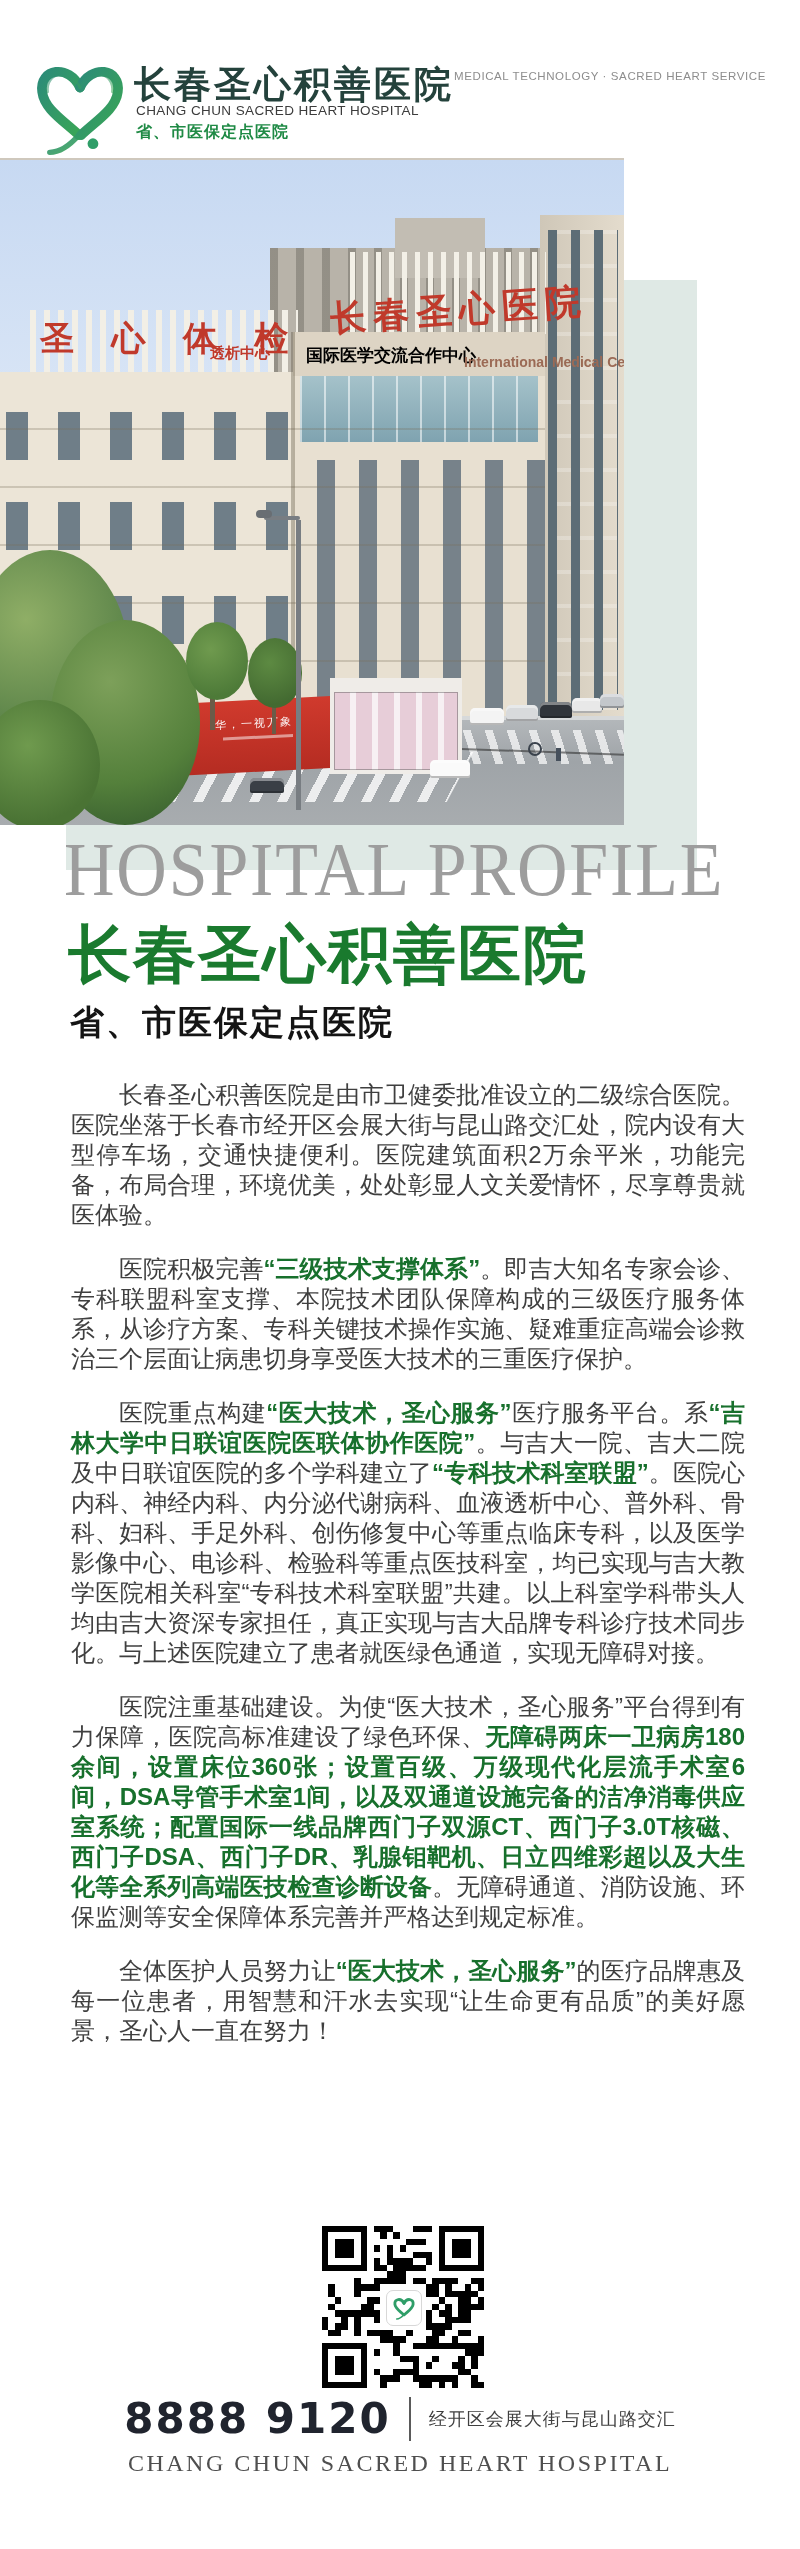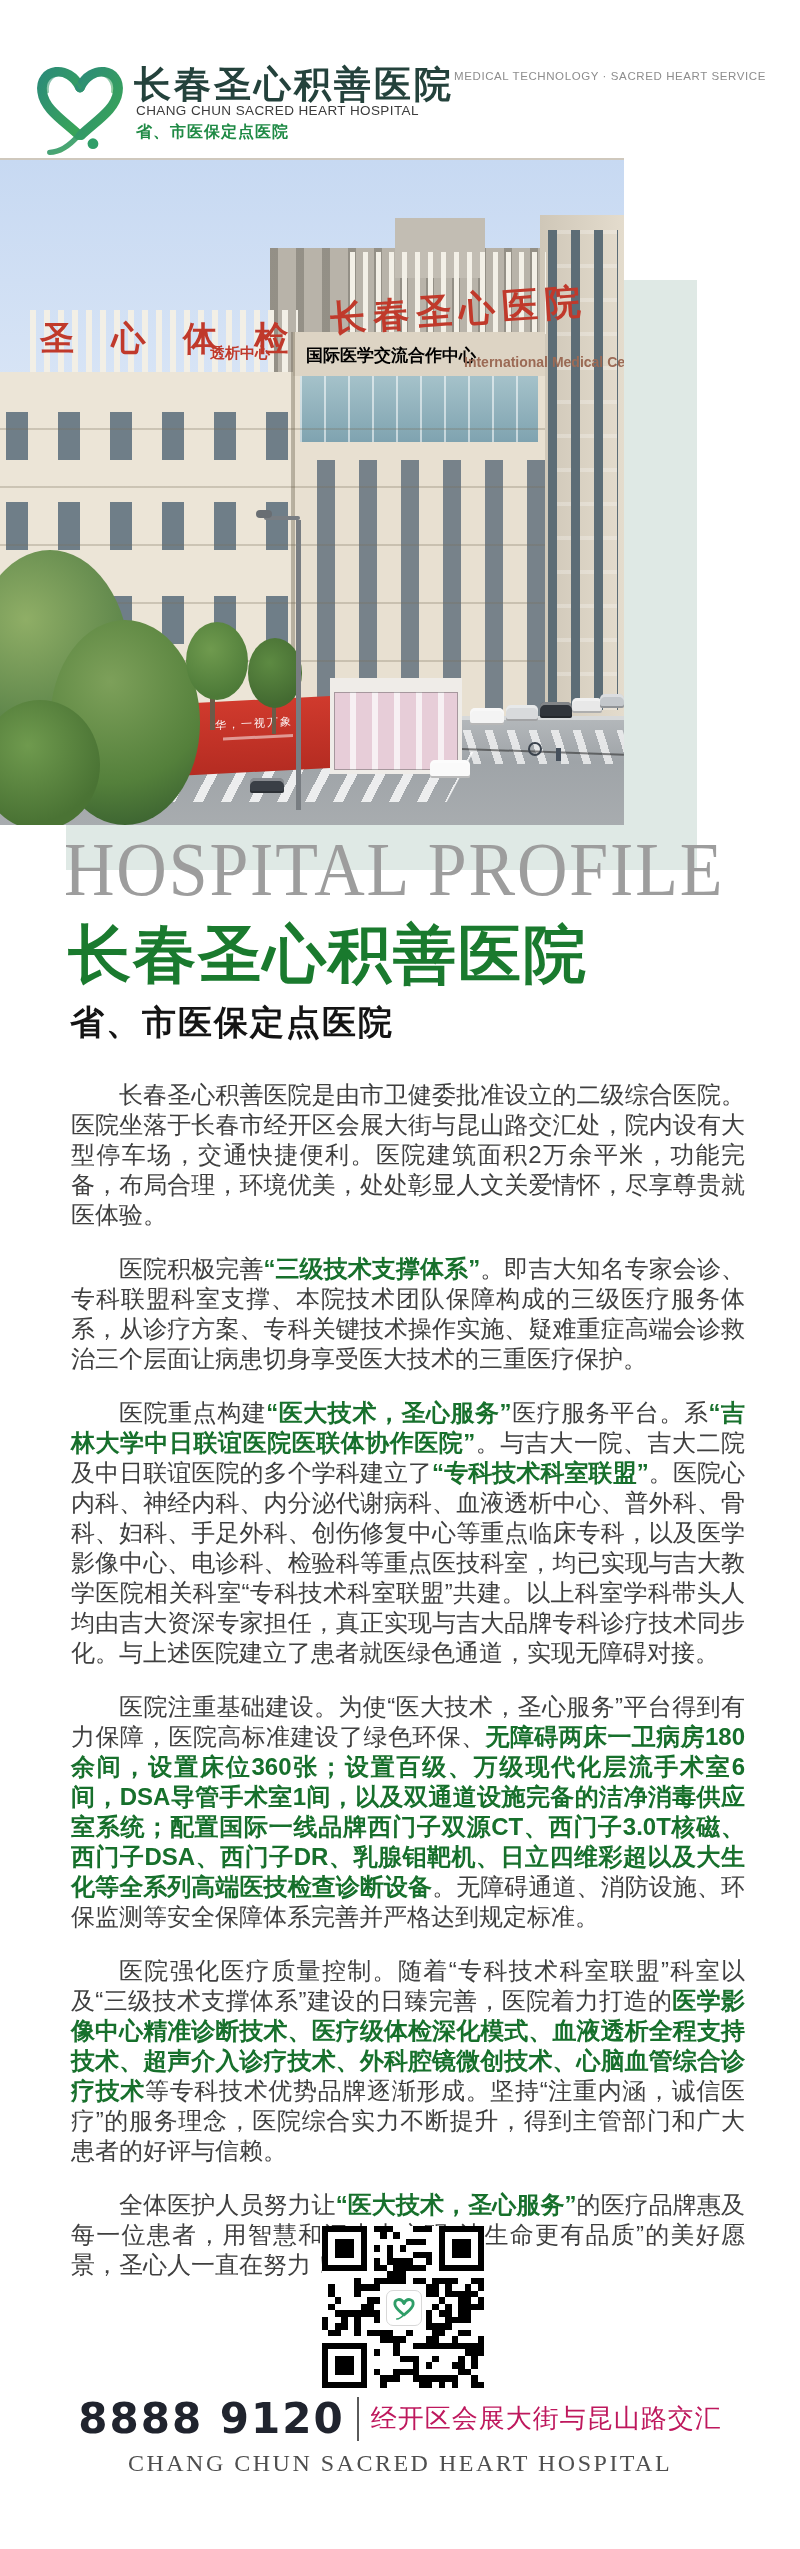--- a/index.html
+++ b/index.html
@@ -91,24 +91,24 @@
   
   .article{left:71px;top:1080px;width:674px;font-size:24px;line-height:30px;color:#3f3f3f;
      text-align:justify;}
   .article p{margin:0 0 24px;text-indent:2em;}
   .article .g{color:#17702c;font-weight:bold;}
 
   
   .qr{left:322px;top:2226px;width:162px;height:162px;}
   .qr-logo{left:386px;top:2290px;width:34px;height:34px;background:#fff;border:1px solid #d8d8d8;
      border-radius:7px;display:flex;align-items:center;justify-content:center;}
-  .footer-line{left:0;top:2394px;width:800px;display:flex;align-items:center;justify-content:center;gap:12px;}
+  .footer-line{left:0;top:2394px;width:800px;display:flex;align-items:center;justify-content:center;gap:18px;}
   .phone{font-size:42px;font-weight:bold;color:#20242e;letter-spacing:2px;font-family:"DejaVu Sans","Liberation Sans",sans-serif;}
   .vdiv{width:2px;height:44px;background:#5a5a5a;}
-  .addr{font-size:26px;color:#be185d;letter-spacing:1px;font-family:"Liberation Serif","DejaVu Serif",serif;}
+  .addr{font-size:18px;color:#404040;letter-spacing:1px;font-family:"Liberation Serif","DejaVu Serif",serif;}
   .footer-en{left:0;top:2450px;width:800px;text-align:center;font-size:24px;color:#4f4f4f;
      letter-spacing:2.5px;font-family:"Liberation Serif","DejaVu Serif",serif;}
 </style>
 </head>
 <body>
 
 <div class="abs logo-mark">
   <svg viewBox="0 0 100 100" width="108" height="110">
     <defs>
       <linearGradient id="lg1" x1="0" y1="0" x2="1" y2="1">
@@ -199,21 +199,20 @@
 
 <div class="abs watermark">HOSPITAL PROFILE</div>
 <div class="abs p-title">长春圣心积善医院</div>
 <div class="abs p-sub">省、市医保定点医院</div>
 
 <div class="abs article">
     <p><span>长春圣心积善医院是由市卫健委批准设立的二级综合医院。医院坐落于长春市经开区会展大街与昆山路交汇处，院内设有大型停车场，交通快捷便利。医院建筑面积2万余平米，功能完备，布局合理，环境优美，处处彰显人文关爱情怀，尽享尊贵就医体验。</span></p>
     <p><span>医院积极完善</span><span class="g">“三级技术支撑体系”</span><span>。即吉大知名专家会诊、专科联盟科室支撑、本院技术团队保障构成的三级医疗服务体系，从诊疗方案、专科关键技术操作实施、疑难重症高端会诊救治三个层面让病患切身享受医大技术的三重医疗保护。</span></p>
     <p><span>医院重点构建</span><span class="g">“医大技术，圣心服务”</span><span>医疗服务平台。系</span><span class="g">“吉林大学中日联谊医院医联体协作医院”</span><span>。与吉大一院、吉大二院及中日联谊医院的多个学科建立了</span><span class="g">“专科技术科室联盟”</span><span>。医院心内科、神经内科、内分泌代谢病科、血液透析中心、普外科、骨科、妇科、手足外科、创伤修复中心等重点临床专科，以及医学影像中心、电诊科、检验科等重点医技科室，均已实现与吉大教学医院相关科室“专科技术科室联盟”共建。以上科室学科带头人均由吉大资深专家担任，真正实现与吉大品牌专科诊疗技术同步化。与上述医院建立了患者就医绿色通道，实现无障碍对接。</span></p>
     <p><span>医院注重基础建设。为使“医大技术，圣心服务”平台得到有力保障，医院高标准建设了绿色环保、</span><span class="g">无障碍两床一卫病房180余间，设置床位360张；设置百级、万级现代化层流手术室6间，DSA导管手术室1间，以及双通道设施完备的洁净消毒供应室系统；配置国际一线品牌西门子双源CT、西门子3.0T核磁、西门子DSA、西门子DR、乳腺钼靶机、日立四维彩超以及大生化等全系列高端医技检查诊断设备</span><span>。无障碍通道、消防设施、环保监测等安全保障体系完善并严格达到规定标准。</span></p>
-    <p><span>医院强化医疗质量控制。随着“专科技术科室联盟”科室以及“三级技术支撑体系”建设的日臻完善，医院着力打造的</span><span class="g">医学影像中心精准诊断技术、医疗级体检深化模式、血液透析全程支持技术、超声介入诊疗技术、外科腔镜微创技术、心脑血管综合诊疗技术</span><span>等专科技术优势品牌逐渐形成。坚持“注重内涵，诚信医疗”的服务理念，医院综合实力不断提升，得到主管部门和广大患者的好评与信赖。</span></p>
     <p><span>全体医护人员努力让</span><span class="g">“医大技术，圣心服务”</span><span>的医疗品牌惠及每一位患者，用智慧和汗水去实现“让生命更有品质”的美好愿景，圣心人一直在努力！</span></p>
   </div>
 
 <div class="abs qr"><svg width="162" height="162" shape-rendering="crispEdges">
       <rect width="162" height="162" fill="#fff"></rect>
       <rect x="51.84" y="0" width="6.48" height="6.48" fill="#000"></rect>
       <rect x="58.32000000000001" y="0" width="6.48" height="6.48" fill="#000"></rect>
       <rect x="64.80000000000001" y="0" width="6.48" height="6.48" fill="#000"></rect>
       <rect x="90.72" y="0" width="6.48" height="6.48" fill="#000"></rect>
       <rect x="97.2" y="0" width="6.48" height="6.48" fill="#000"></rect>

